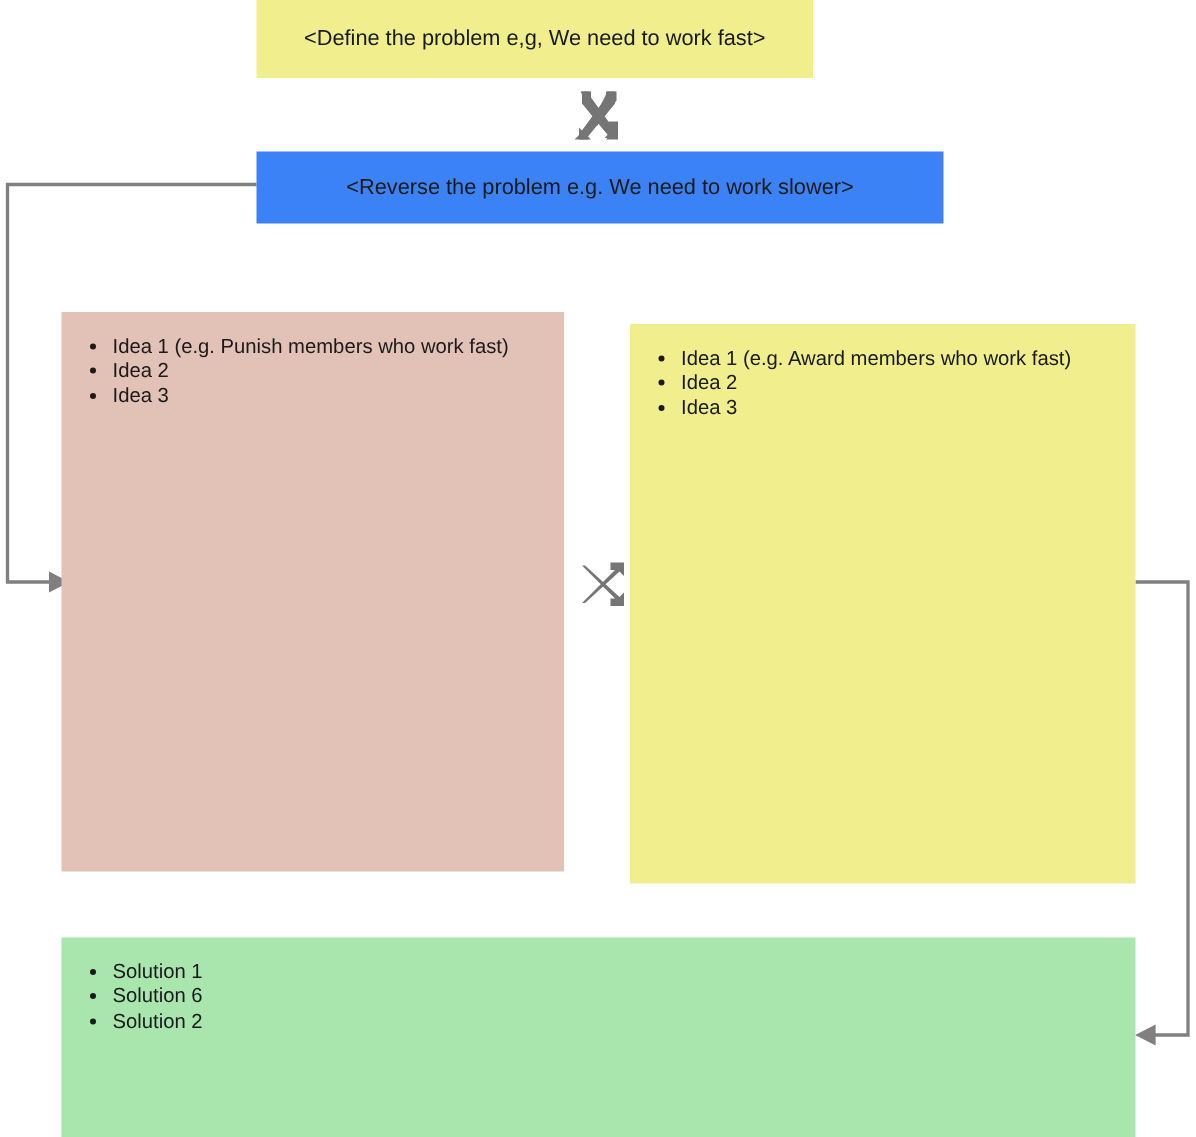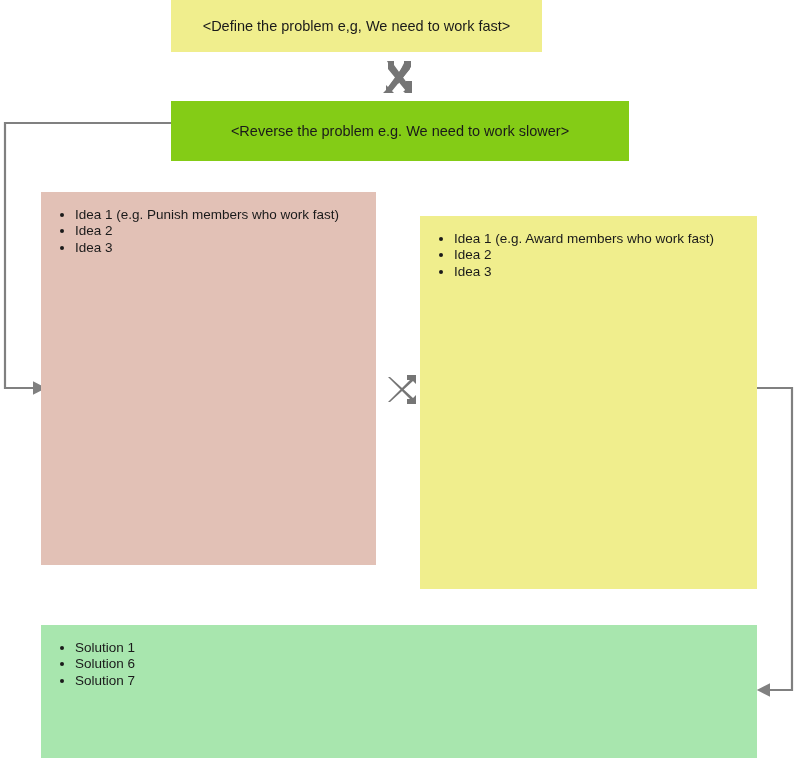--- a/index.html
+++ b/index.html
@@ -36,27 +36,27 @@
     top: 0px;
     width: 371px;
     height: 52px;
     background: #f0ee8d;
   }
   
   #box-reverse {
     left: 171px;
     top: 101px;
     width: 458px;
-    height: 60px;
-    background: #84cc16;
+    height: 48px;
+    background: #3b82f6;
   }
   
   #box-ideas-left {
     left: 41px;
-    top: 192px;
+    top: 208px;
     width: 335px;
     height: 373px;
     background: #e2c1b6;
   }
   
   #box-ideas-right {
     left: 420px;
     top: 216px;
     width: 337px;
     height: 373px;
@@ -174,17 +174,17 @@
       <li>Idea 1 (e.g. Award members who work fast)</li>
       <li>Idea 2</li>
       <li>Idea 3</li>
     </ul>
   </div>
 
   <div class="box" id="box-solutions">
     <ul class="bullets">
       <li>Solution 1</li>
       <li>Solution 6</li>
-      <li>Solution 7</li>
+      <li>Solution 2</li>
     </ul>
   </div>
 
 </div>
 
 </body></html>

